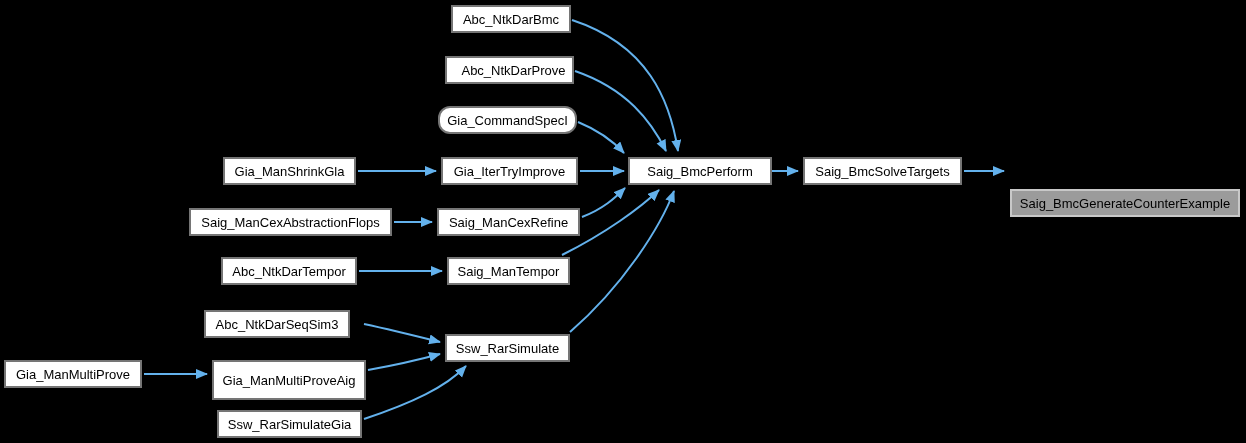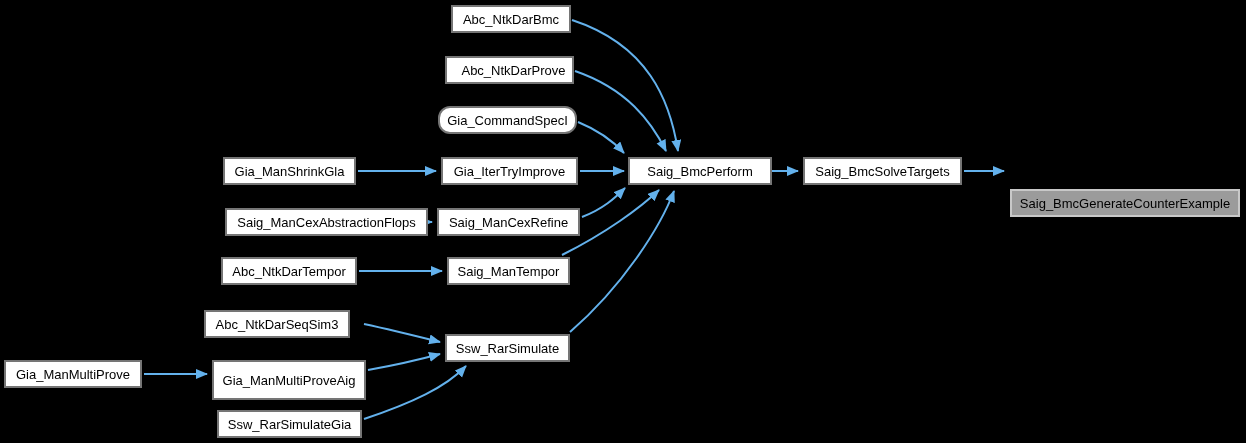--- a/index.html
+++ b/index.html
@@ -84,21 +84,21 @@
   </svg>
   <div id="node-layer">
       <div class="node" style="left: 451px; top: 5px; width: 120px; height: 28px;">Abc_NtkDarBmc</div>
       <div class="node" style="left: 445px; top: 56px; width: 129px; height: 28px; padding-left: 8px;">Abc_NtkDarProve</div>
       <div class="node" style="left: 438px; top: 106px; width: 139px; height: 28px; border-radius: 12px;">Gia_CommandSpecI</div>
       <div class="node" style="left: 223px; top: 157px; width: 133px; height: 28px;">Gia_ManShrinkGla</div>
       <div class="node" style="left: 441px; top: 157px; width: 137px; height: 28px;">Gia_IterTryImprove</div>
       <div class="node" style="left: 628px; top: 157px; width: 144px; height: 28px;">Saig_BmcPerform</div>
       <div class="node" style="left: 803px; top: 157px; width: 159px; height: 28px;">Saig_BmcSolveTargets</div>
       <div class="node highlight" style="left: 1010px; top: 157px; width: 230px; height: 28px; margin-top: 32px;">Saig_BmcGenerateCounterExample</div>
-      <div class="node" style="left: 189px; top: 208px; width: 203px; height: 28px; margin-left: 36px;">Saig_ManCexAbstractionFlops</div>
+      <div class="node" style="left: 189px; top: 208px; width: 203px; height: 28px;">Saig_ManCexAbstractionFlops</div>
       <div class="node" style="left: 437px; top: 208px; width: 143px; height: 28px;">Saig_ManCexRefine</div>
       <div class="node" style="left: 221px; top: 257px; width: 136px; height: 28px;">Abc_NtkDarTempor</div>
       <div class="node" style="left: 447px; top: 257px; width: 123px; height: 28px;">Saig_ManTempor</div>
       <div class="node" style="left: 204px; top: 310px; width: 146px; height: 28px;">Abc_NtkDarSeqSim3</div>
       <div class="node" style="left: 445px; top: 334px; width: 125px; height: 28px;">Ssw_RarSimulate</div>
       <div class="node" style="left: 4px; top: 360px; width: 138px; height: 28px; text-align: right;">Gia_ManMultiProve</div>
       <div class="node" style="left: 212px; top: 360px; width: 154px; height: 40px;">Gia_ManMultiProveAig</div>
       <div class="node" style="left: 217px; top: 410px; width: 145px; height: 28px;">Ssw_RarSimulateGia</div>
     </div>
 </div>

